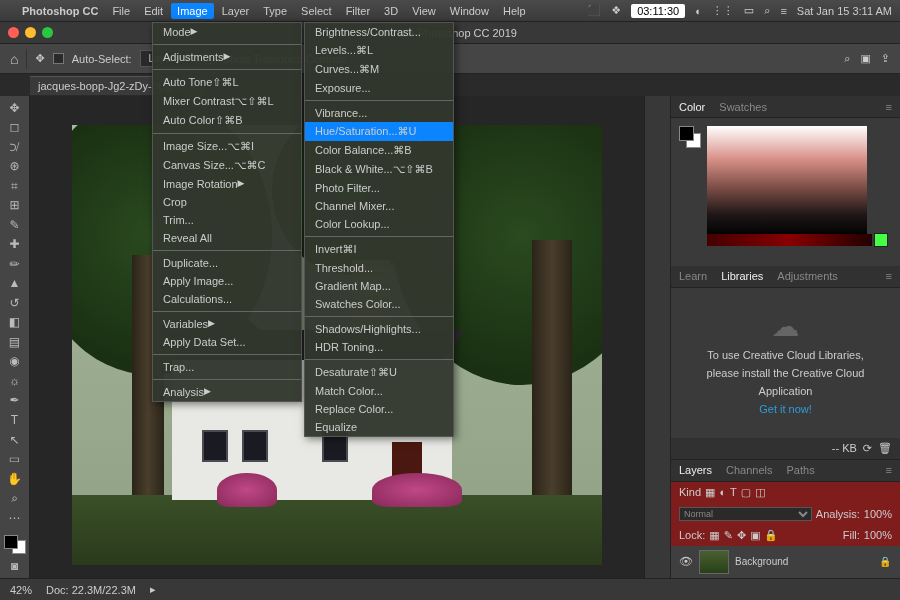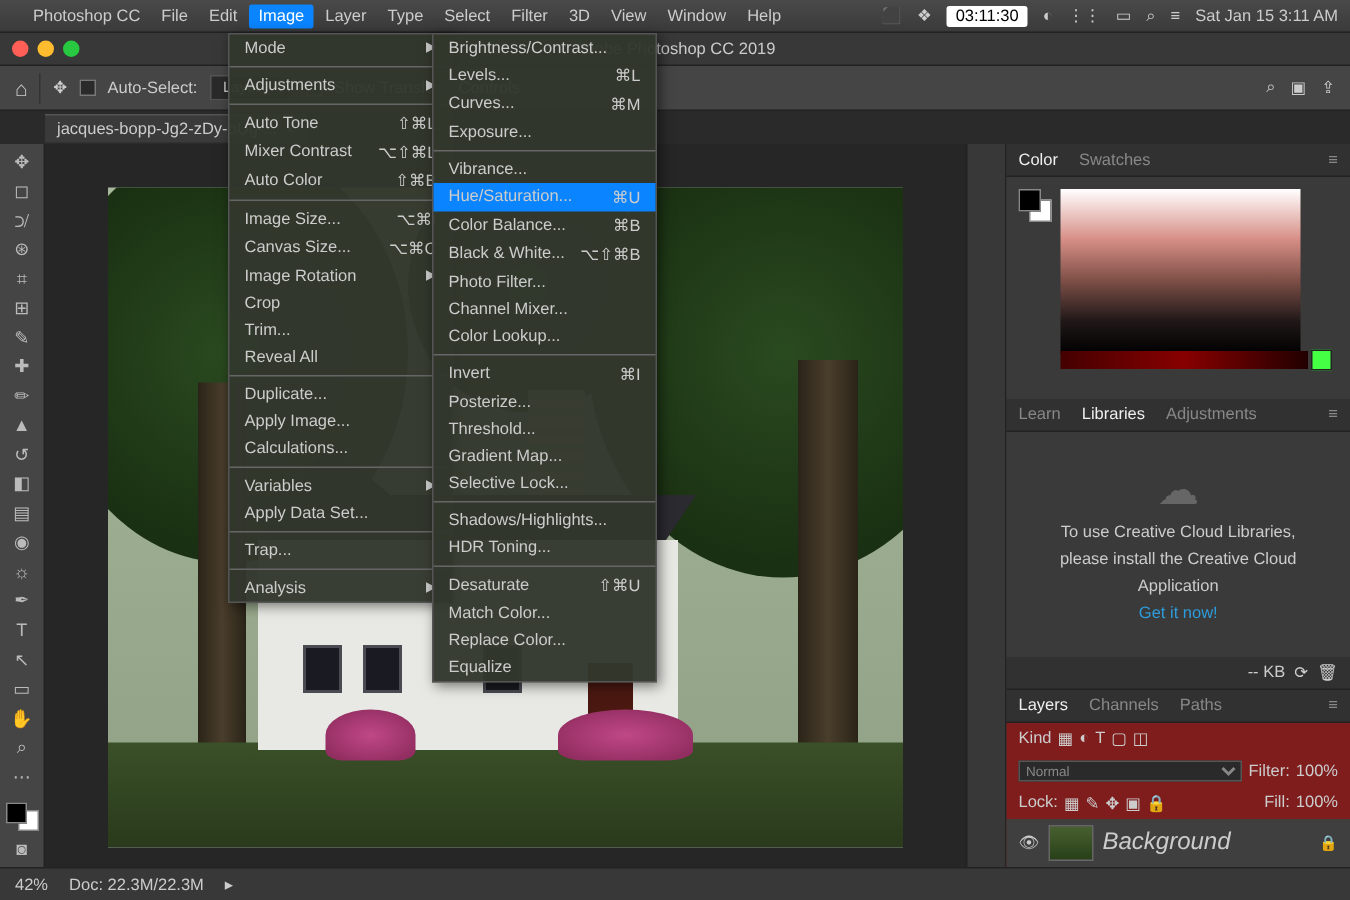--- a/index.html
+++ b/index.html
@@ -1,19 +1,19 @@
 <!DOCTYPE html>
 <html><head>
 <meta charset="utf-8">
 <style>
 *{margin:0;padding:0;box-sizing:border-box;font-family:-apple-system,Helvetica,Arial,sans-serif;font-size:11px;color:#ccc;user-select:none}
 body{width:900px;height:600px;background:#323232;overflow:hidden;position:relative}
 .menubar{height:22px;background:linear-gradient(#4a4a4a,#3a3a3a);display:flex;align-items:center;padding:0 8px;gap:14px;border-bottom:1px solid #222}
 .menubar .apple{font-size:13px}
-.menubar .app-name{font-weight:400}
+.menubar .app-name{font-weight:700}
 .menubar .mi{cursor:default}
 .menubar .mi.active{background:#0a84ff;color:#fff;padding:2px 6px;margin:-2px -6px;border-radius:2px}
 .menubar .spacer{flex:1}
 .menubar .right{display:flex;align-items:center;gap:10px}
 .menubar .clockbox{background:#fff;color:#000;padding:1px 6px;border-radius:2px;font-variant-numeric:tabular-nums}
 .titlebar{height:22px;background:#383838;display:flex;align-items:center;justify-content:center;position:relative;border-bottom:1px solid #222}
 .traffic{position:absolute;left:8px;display:flex;gap:6px}
 .traffic span{width:11px;height:11px;border-radius:50%;display:block}
 .tl-r{background:#ff5f57}.tl-y{background:#febc2e}.tl-g{background:#28c840}
 .optbar{height:30px;background:#454545;display:flex;align-items:center;padding:0 10px;gap:8px;border-bottom:1px solid #222}
@@ -67,27 +67,27 @@
 .libpanel .cloud{font-size:28px;color:#666}
 .libpanel .link{color:#2d9cdb;cursor:pointer}
 .searchrow{padding:6px 8px;background:#333}
 .searchrow input{width:100%;background:#2a2a2a;border:1px solid #444;padding:3px 6px;color:#888;font-size:10px;border-radius:10px}
 .layerspanel{flex:1;background:#7f1d1d;display:flex;flex-direction:column}
 .lyr-controls{padding:4px 8px;display:flex;gap:4px;align-items:center;font-size:9px;color:#888}
 .lyr-controls select{background:#2a2a2a;border:1px solid #555;color:#888;font-size:9px;flex:1}
 .layer-row{display:flex;align-items:center;padding:4px 8px;gap:6px;background:#3f3f3f}
 .layer-row .eye{font-size:11px}
 .layer-row .thumb{width:30px;height:24px;background:linear-gradient(#486030,#284018);border:1px solid #666}
-.layer-row .lname{font-style:italic;font-size:16px}
+.layer-row .lname{font-size:10px}
 .layer-row .lock{margin-left:auto;font-size:10px}
 .statusbar{position:absolute;left:0;right:0;bottom:0;height:22px;background:#383838;display:flex;align-items:center;padding:0 10px;gap:14px;font-size:10px;border-top:1px solid #222}
 .dropdown{position:absolute;background:rgba(50,55,45,.96);border:1px solid #555;box-shadow:2px 2px 8px rgba(0,0,0,.5);z-index:100}
 .dd1{left:152px;top:22px;width:150px}
-.dd2{left:288px;top:22px;width:150px}
-.dd-item{padding:3px 10px;display:flex;justify-content:space-between;font-size:11px;color:#ddd}
+.dd2{left:304px;top:22px;width:150px}
+.dd-item{padding:3px 10px;display:flex;justify-content:flex-start;font-size:11px;color:#ddd}
 .dd-item.dis{color:#777}
 .dd-item.hl{background:#0a84ff;color:#fff}
 .dd-item .arrow{font-size:9px}
 .dd-sep{height:1px;background:#666;margin:3px 0}
 .midstrip{width:26px;background:#383838;border-left:1px solid #222}
 </style>
 </head>
 <body>
 
 <div class="menubar">
@@ -253,21 +253,21 @@
       <div class="lyr-controls">
         <span>Kind</span>
         <span>▦</span>
         <span>◐</span>
         <span>T</span>
         <span>▢</span>
         <span>◫</span>
       </div>
       <div class="lyr-controls">
         <select><option>Normal</option></select>
-        <span>Filter:</span>
+        <span>Analysis:</span>
         <span>100%</span>
       </div>
       <div class="lyr-controls">
         <span>Lock:</span>
         <span>▦</span>
         <span>✎</span>
         <span>✥</span>
         <span>▣</span>
         <span>🔒</span>
         <span style="margin-left:auto">Fill:</span>
@@ -402,30 +402,27 @@
     </div>
     <div class="dd-item">
       <span>Color Lookup...</span>
     </div>
     <div class="dd-sep"></div>
     <div class="dd-item">
       <span>Invert</span>
       <span>⌘I</span>
     </div>
     <div class="dd-item">
-      <span>Posterize...</span>
-    </div>
-    <div class="dd-item">
       <span>Threshold...</span>
     </div>
     <div class="dd-item">
       <span>Gradient Map...</span>
     </div>
     <div class="dd-item">
-      <span>Selective Lock...</span>
+      <span>Swatches Color...</span>
     </div>
     <div class="dd-sep"></div>
     <div class="dd-item">
       <span>Shadows/Highlights...</span>
     </div>
     <div class="dd-item">
       <span>HDR Toning...</span>
     </div>
     <div class="dd-sep"></div>
     <div class="dd-item">

